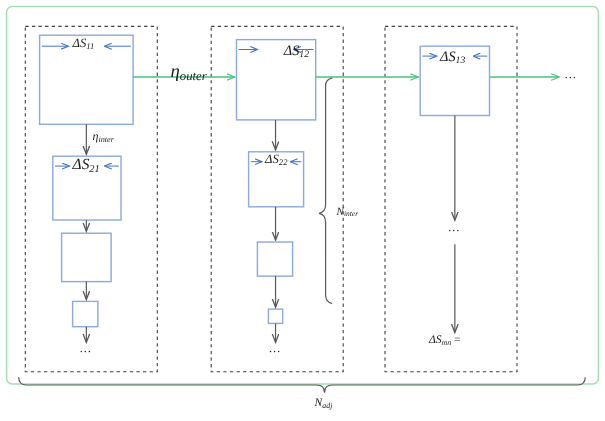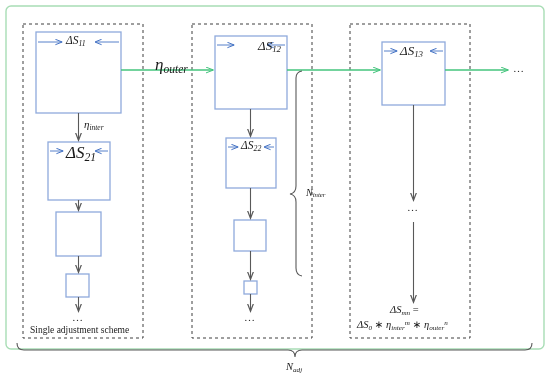--- a/index.html
+++ b/index.html
@@ -136,21 +136,21 @@
 
     <g>
       <path d="M83,338 q0,8 -10,10 L17,348" fill="none" stroke="#595959" stroke-width="0"></path>
     </g>
   </svg>
 
 
   <div class="lbl math" style="left:66px;top:35px;font-size:11.5px;color:#1a1a1a;">
     <span>ΔS</span><span class="sub">11</span>
   </div>
-  <div class="lbl math" style="left:66px;top:144px;font-size:17px;color:#1a1a1a;">
+  <div class="lbl math" style="left:66px;top:144px;font-size:14px;color:#1a1a1a;">
     <span>ΔS</span><span class="sub">21</span>
   </div>
 
   <div class="lbl math" style="left:223px;top:39px;font-size:13px;color:#1a1a1a;margin-left:35px;">
     <span>ΔS</span><span class="sub">12</span>
   </div>
   <div class="lbl math" style="left:241px;top:140px;font-size:11.5px;color:#1a1a1a;">
     <span>ΔS</span><span class="sub">22</span>
   </div>
 
@@ -178,24 +178,18 @@
   <div class="lbl dots" style="left:244px;top:312px;font-size:11px;color:#1a1a1a;">
     <span>…</span>
   </div>
   <div class="lbl dots" style="left:407px;top:202px;font-size:11px;color:#1a1a1a;">
     <span>…</span>
   </div>
   <div class="lbl dots" style="left:513px;top:63px;font-size:11px;color:#1a1a1a;">
     <span>…</span>
   </div>
 
-  <div class="lbl" style="left:30px;top:326px;font-size:9.5px;color:#1a1a1a;">
-    <span>Single adjustment scheme</span>
-  </div>
 
   <div class="lbl math" style="left:390px;top:305px;font-size:10.5px;color:#1a1a1a;">
     <span>ΔS</span><span class="sub">mn</span><span class="upr"> =</span>
-  </div>
-  <div class="lbl math" style="left:357px;top:320px;font-size:10.5px;color:#1a1a1a;">
-    <span>ΔS</span><span class="sub">0</span><span class="upr"> ∗ </span><span>η</span><span class="sub">inter</span><span class="sup">m</span><span class="upr"> ∗ </span><span>η</span><span class="sub">outer</span><span class="sup">n</span>
   </div>
 
 </div>
 
 </body></html>

